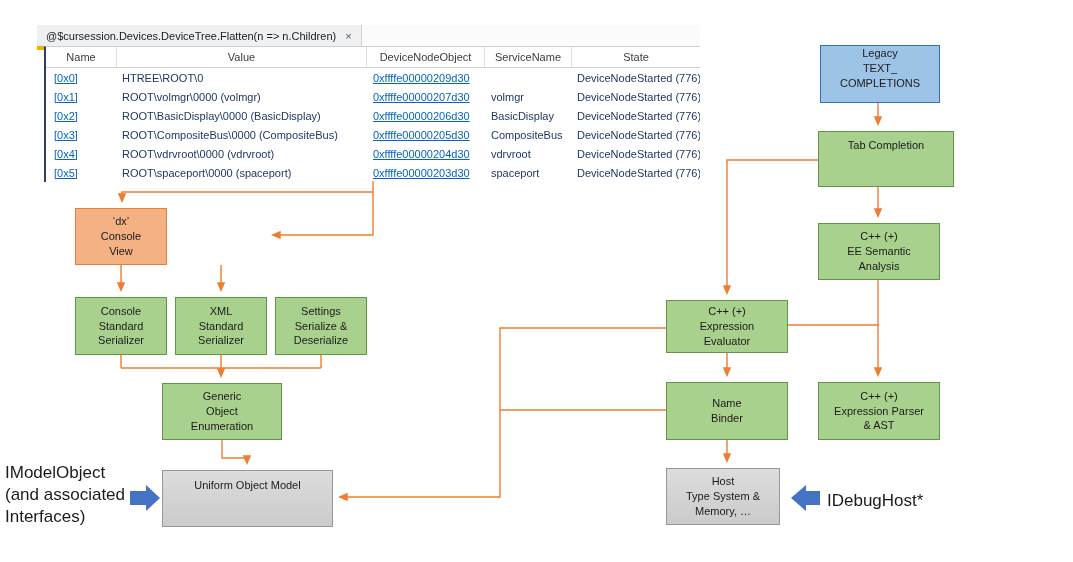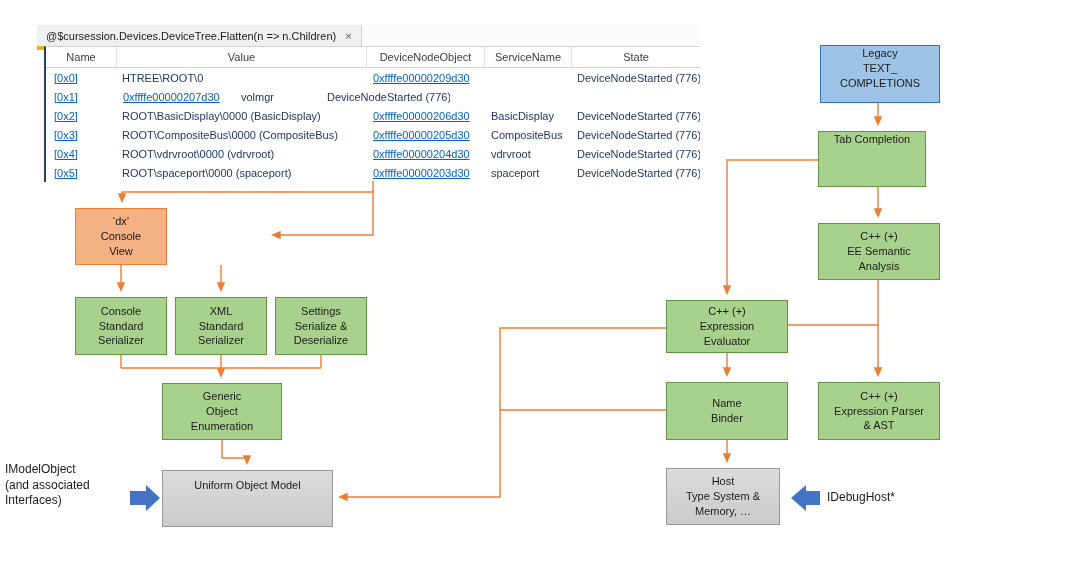--- a/index.html
+++ b/index.html
@@ -29,35 +29,35 @@
   
   .dbox{position:absolute;display:flex;align-items:center;justify-content:center;text-align:center;
         font-size:11px;line-height:1.35;color:#1b1b1b;white-space:pre-line;box-sizing:border-box;border:1.5px solid;}
   .green {background:#a9d18e;border-color:#619646;}
   .salmon{background:#f4b183;border-color:#ed7d31;}
   .blue  {background:#9dc3e6;border-color:#2e75b6;}
   .gray  {background:linear-gradient(#dcdcdc,#cbcbcb);border-color:#979797;}
   .top{align-items:flex-start;}
 
   #box-legacy        {left:820px;top:45px; width:120px;height:58px;}
-  #box-tabcomp       {left:818px;top:131px;width:108px;height:56px;text-align:right;}
+  #box-tabcomp       {left:818px;top:131px;width:136px;height:56px;padding-top:6px;text-align:right;}
   #box-eesem         {left:818px;top:223px;width:122px;height:57px;}
   #box-dx            {left:75px; top:208px;width:92px; height:57px;}
   #box-uiwin         {left:175px;top:208px;width:92px; height:57px;}
   #box-conser        {left:75px; top:297px;width:92px; height:58px;}
   #box-xmlser        {left:175px;top:297px;width:92px; height:58px;}
   #box-setser        {left:275px;top:297px;width:92px; height:58px;}
   #box-goe           {left:162px;top:383px;width:120px;height:57px;}
   #box-uom           {left:162px;top:470px;width:171px;height:57px;padding-top:7px;}
   #box-evaluator     {left:666px;top:300px;width:122px;height:53px;}
   #box-binder        {left:666px;top:382px;width:122px;height:58px;}
   #box-parser        {left:818px;top:382px;width:122px;height:58px;}
   #box-host          {left:666px;top:468px;width:114px;height:57px;}
 
-  .freelabel{position:absolute;font-size:12px;line-height:1.3;color:#1b1b1b;white-space:pre-line;}
+  .freelabel{position:absolute;font-size:17px;line-height:1.3;color:#1b1b1b;white-space:pre-line;}
   #lbl-imodel{left:5px;top:462px;}
   #lbl-ihost {left:827px;top:490px;}
 
   svg.connectors{position:absolute;left:0;top:0;width:1073px;height:562px;pointer-events:none;}
 </style>
 </head>
 <body>
 
 <div class="canvas">
 
@@ -85,20 +85,21 @@
       <span class="cell w-obj c-obj">
           <span class="link">0xffffe00000209d30</span>
         </span>
       <span class="cell w-svc c-svc"></span>
       <span class="cell w-state c-state">DeviceNodeStarted (776)</span>
     </div>
     <div class="trow">
       <span class="cell w-name c-name">
           <span class="link">[0x1]</span>
         </span>
+      <span class="cell w-value c-value">ROOT\volmgr\0000 (volmgr)</span>
       <span class="cell w-obj c-obj">
           <span class="link">0xffffe00000207d30</span>
         </span>
       <span class="cell w-svc c-svc">volmgr</span>
       <span class="cell w-state c-state">DeviceNodeStarted (776)</span>
     </div>
     <div class="trow">
       <span class="cell w-name c-name">
           <span class="link">[0x2]</span>
         </span>

